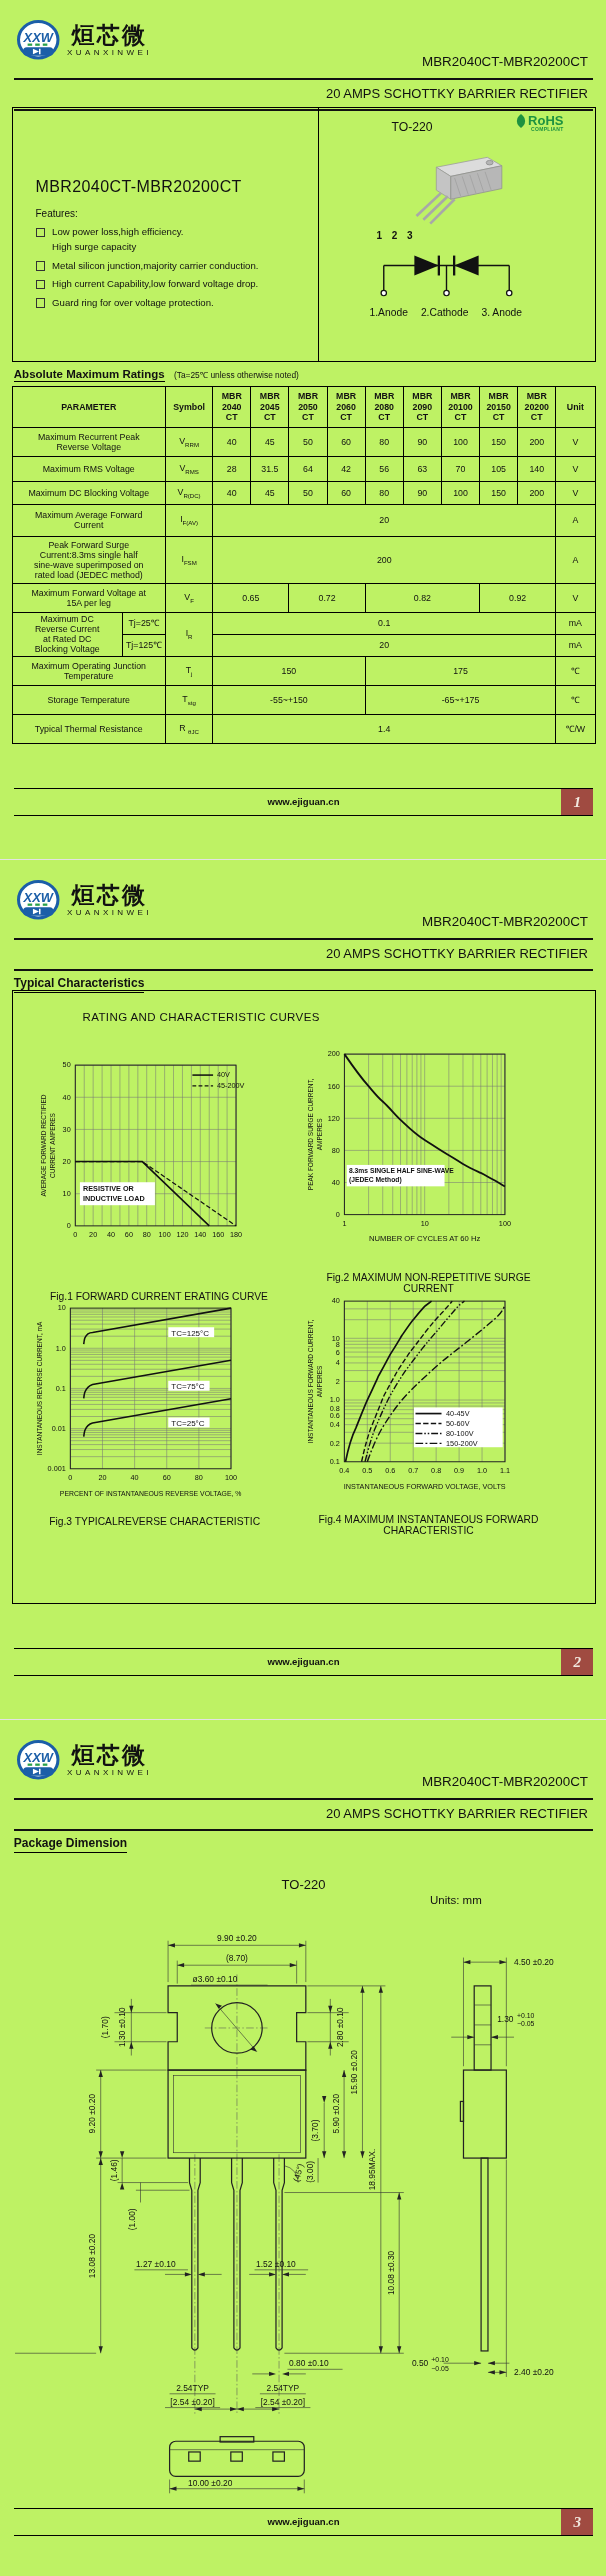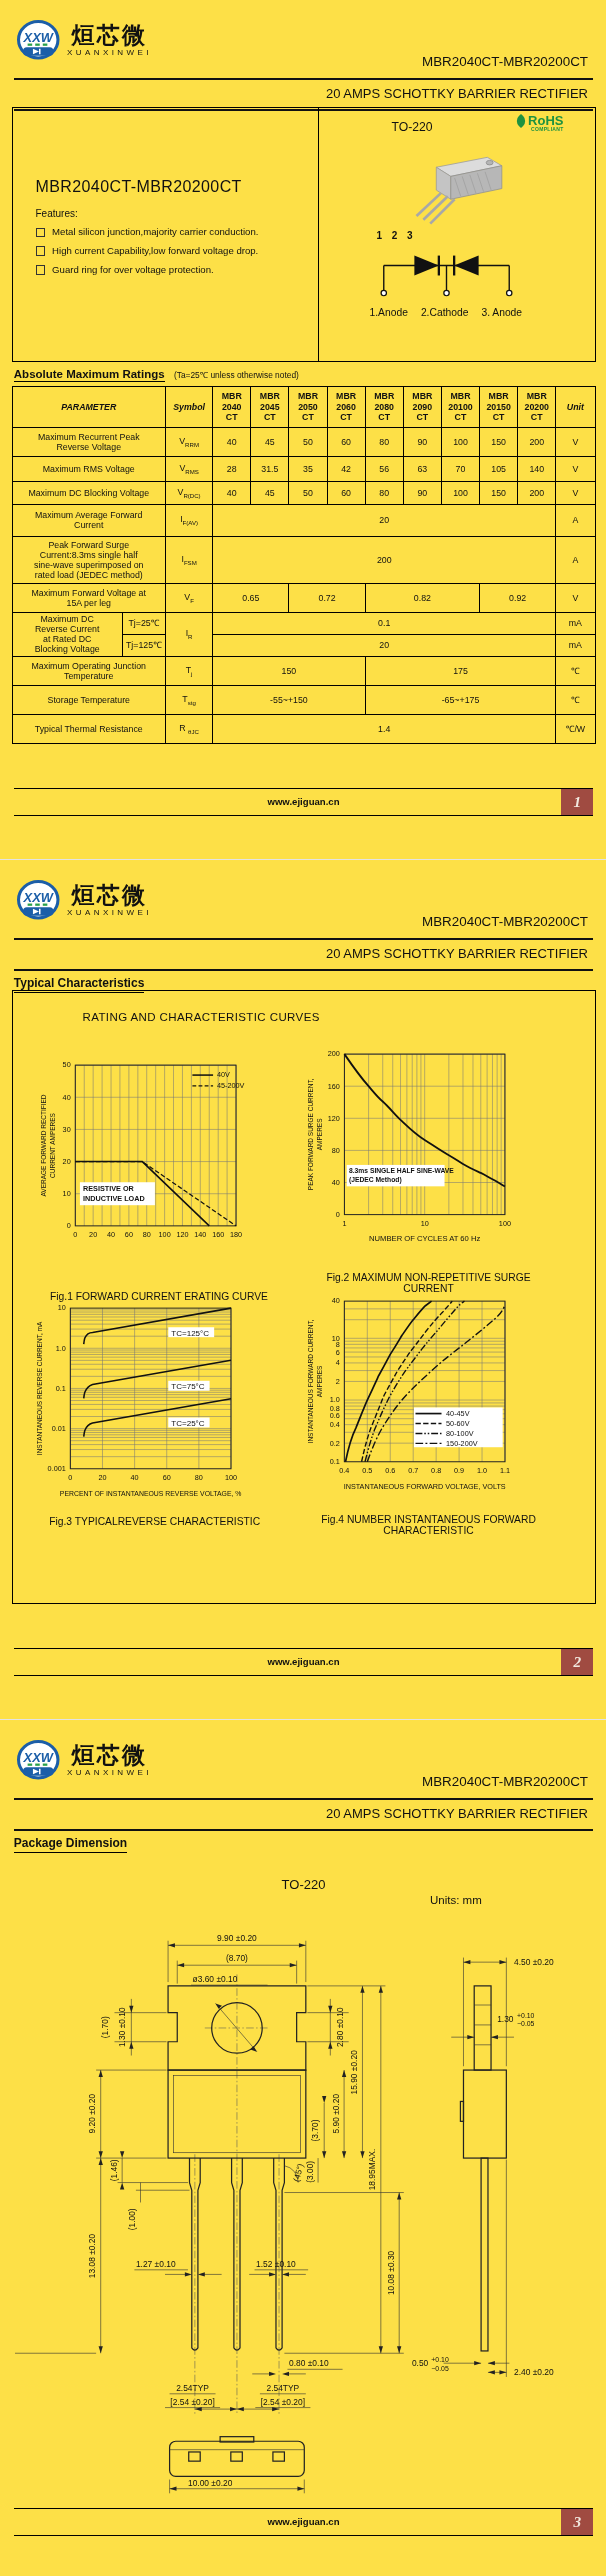--- a/index.html
+++ b/index.html
@@ -1,17 +1,17 @@
 <!DOCTYPE html>
 <html style="font-size:12.2px"><head>
 <meta charset="utf-8">
 <style>
   html,body{margin:0;padding:0;background:#fff;}
   body{width:607px;font-family:"Liberation Sans",sans-serif;color:#111;}
-  .page{position:relative;width:607px;height:859px;background:#fde047;overflow:hidden;}
+  .page{position:relative;width:607px;height:859px;background:#bef264;overflow:hidden;}
   .page+.page{border-top:0.8px solid #e3e3e3;}
   
   .logo{position:absolute;left:17px;top:20px;display:flex;align-items:center;}
   .brand{margin-left:6.1px;text-align:center;}
   .brand-cn{font-size:23px;font-weight:bold;letter-spacing:2.3px;line-height:1;}
   .brand-en{font-size:8px;letter-spacing:3.4px;margin-top:1.5px;}
   .partnum{position:absolute;right:19px;top:54px;font-size:13.4px;}
   .hr1{position:absolute;left:13.8px;right:13.8px;top:78px;height:2.3px;background:#111;}
   .subtitle{position:absolute;right:19px;top:86px;font-size:13px;}
   .hr2{position:absolute;left:13.8px;right:13.8px;top:109px;height:1.5px;background:#111;}
@@ -38,21 +38,21 @@
   .pins{position:absolute;left:58px;top:122px;font-size:10px;font-weight:bold;word-spacing:6.9px;}
   .schem{position:absolute;left:51px;top:142px;}
   .pinlabels{position:absolute;left:51px;top:199px;font-size:10.3px;display:flex;gap:13px;}
   
   .rhead{position:absolute;left:13.8px;top:368px;font-size:11.5px;}
   .rtitle{font-weight:bold;border-bottom:1.1px solid #000;padding-bottom:0.8px;}
   .rnote{font-size:8.4px;margin-left:6.1px;}
   table.ratings{position:absolute;left:11.5px;top:386px;width:584px;border-collapse:collapse;table-layout:fixed;border:1.5px solid #000;}
   table.ratings td{border:1.1px solid #000;text-align:center;vertical-align:middle;font-size:8.8px;padding:1.5px 0.8px;}
   td.param{font-size:8.4px;}
-  td.hd{font-weight:bold;font-size:8.4px;font-style:italic;}
+  td.hd{font-weight:bold;font-size:8.4px;}
   td.hdp{font-weight:bold;font-size:8px;line-height:1.25;}
   sub{font-size:6.1px;}
   
   .sectitle{position:absolute;left:13.8px;top:116px;font-size:12px;font-weight:bold;border-bottom:1.5px solid #000;padding-bottom:1.5px;}
   .curvebox{position:absolute;left:11.5px;top:130px;right:11.5px;height:612px;border:1.5px solid #000;}
   .curvetitle{position:absolute;left:70px;top:20px;font-size:11.5px;letter-spacing:0.4px;}
   .fig{position:absolute;text-align:center;}
   .fig1{left:20px;top:55px;width:253px;}
   .fig2{left:282px;top:44px;width:268px;}
   .fig3{left:12.2px;top:298px;width:260px;}
@@ -102,20 +102,25 @@
   </div>
   <div class="partnum">MBR2040CT-MBR20200CT</div>
   <div class="hr1"></div>
   <div class="subtitle">20 AMPS SCHOTTKY BARRIER RECTIFIER</div>
   <div class="hr2"></div>
 
   <div class="prodbox">
     <div class="prodleft">
       <div class="prodtitle">MBR2040CT-MBR20200CT</div>
       <div class="feath">Features:</div>
+      <div class="feat">
+          <span class="cb"></span>
+          <div class="ftext pre">Low power loss,high efficiency.
+High surge capacity</div>
+        </div>
       <div class="feat">
           <span class="cb"></span>
           <div class="ftext pre">Metal silicon junction,majority carrier conduction.</div>
         </div>
       <div class="feat">
           <span class="cb"></span>
           <div class="ftext pre">High current Capability,low forward voltage drop.</div>
         </div>
       <div class="feat">
           <span class="cb"></span>
@@ -230,21 +235,21 @@
       <td>100</td>
       <td>150</td>
       <td>200</td>
       <td>V</td>
     </tr>
     <tr style="height:24.5px">
       <td colspan="2" class="param">Maximum RMS Voltage</td>
       <td><span>V</span><sub>RMS</sub></td>
       <td>28</td>
       <td>31.5</td>
-      <td>35</td>
+      <td>64</td>
       <td>42</td>
       <td>56</td>
       <td>63</td>
       <td>70</td>
       <td>105</td>
       <td>140</td>
       <td>V</td>
     </tr>
     <tr style="height:23px">
       <td colspan="2" class="param">Maximum DC Blocking Voltage</td>
@@ -490,21 +495,21 @@
         <text class="tk" text-anchor="middle" x="145" y="250">0.7</text>
         <text class="tk" text-anchor="middle" x="175" y="250">0.8</text>
         <text class="tk" text-anchor="middle" x="205" y="250">0.9</text>
         <text class="tk" text-anchor="middle" x="235" y="250">1.0</text>
         <text class="tk" text-anchor="middle" x="265" y="250">1.1</text>
         <text class="al" style="font-size:9.5px" text-anchor="middle" x="160" y="270">INSTANTANEOUS FORWARD VOLTAGE, VOLTS</text>
         <text class="al" transform="rotate(-90 14 130)" x="14" y="130" text-anchor="middle">INSTANTANEOUS FORWARD CURRENT,</text>
         <text class="al" transform="rotate(-90 26 130)" x="26" y="130" text-anchor="middle">AMPERES</text>
       </svg>
       <div class="figcap">
-        <div>Fig.4 NUMBER INSTANTANEOUS FORWARD</div>
+        <div>Fig.4 MAXIMUM INSTANTANEOUS FORWARD</div>
         <div>CHARACTERISTIC</div>
       </div>
     </div>
   </div>
 
   <div class="pfooter">
     <div class="furl">www.ejiguan.cn</div>
     <div class="fbox">2</div>
   </div>
 </div>

